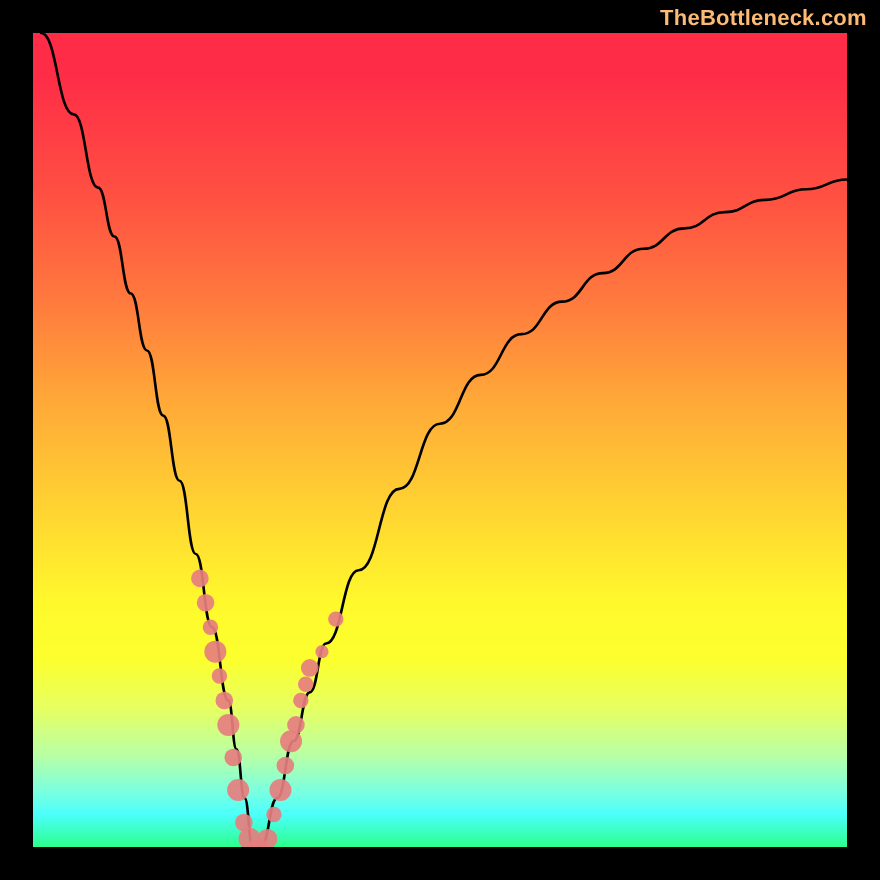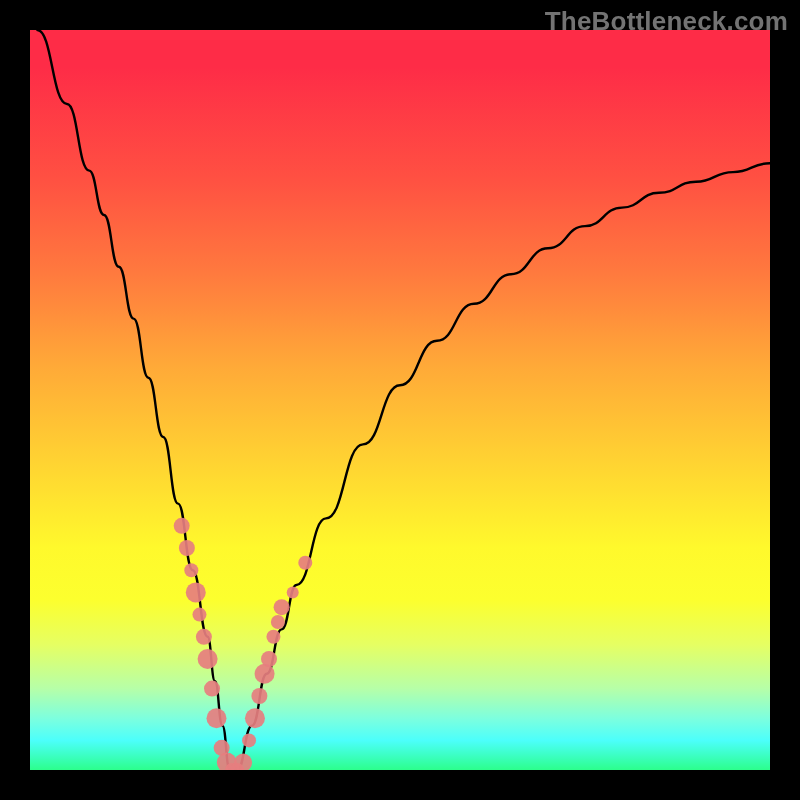--- a/index.html
+++ b/index.html
@@ -30,23 +30,23 @@
       #7dffde 93%,
       #4cfffb 96%,
       #2cff8c 100%
     );
   }
   .watermark {
     position: absolute;
     top: 6px;
     right: 12px;
     font-family: Arial, Helvetica, sans-serif;
-    font-size: 26px;
+    font-size: 20px;
     font-weight: 600;
-    color: #737373;
+    color: #fdba74;
     letter-spacing: 0.2px;
   }
   .curve-svg {
     position: absolute;
     left: 0; top: 0;
     width: 740px; height: 740px;
   }
   .curve-path {
     fill: none;
     stroke: #000;

